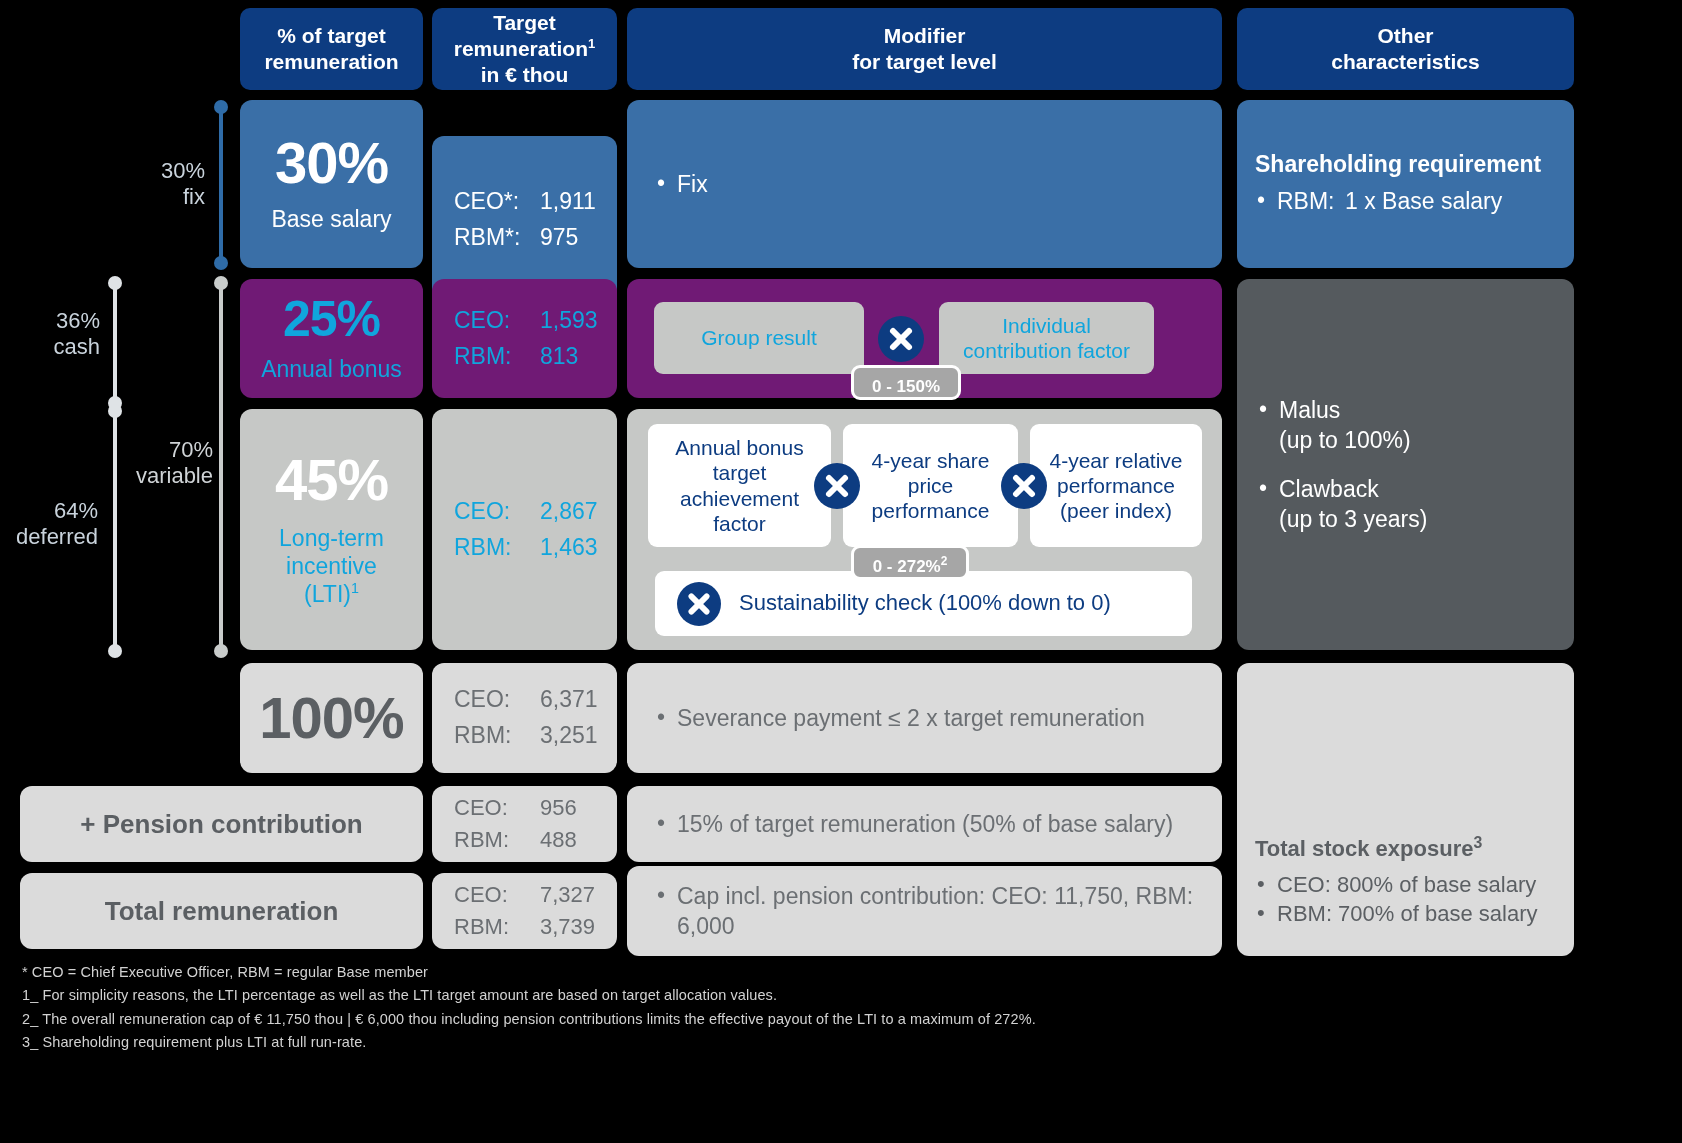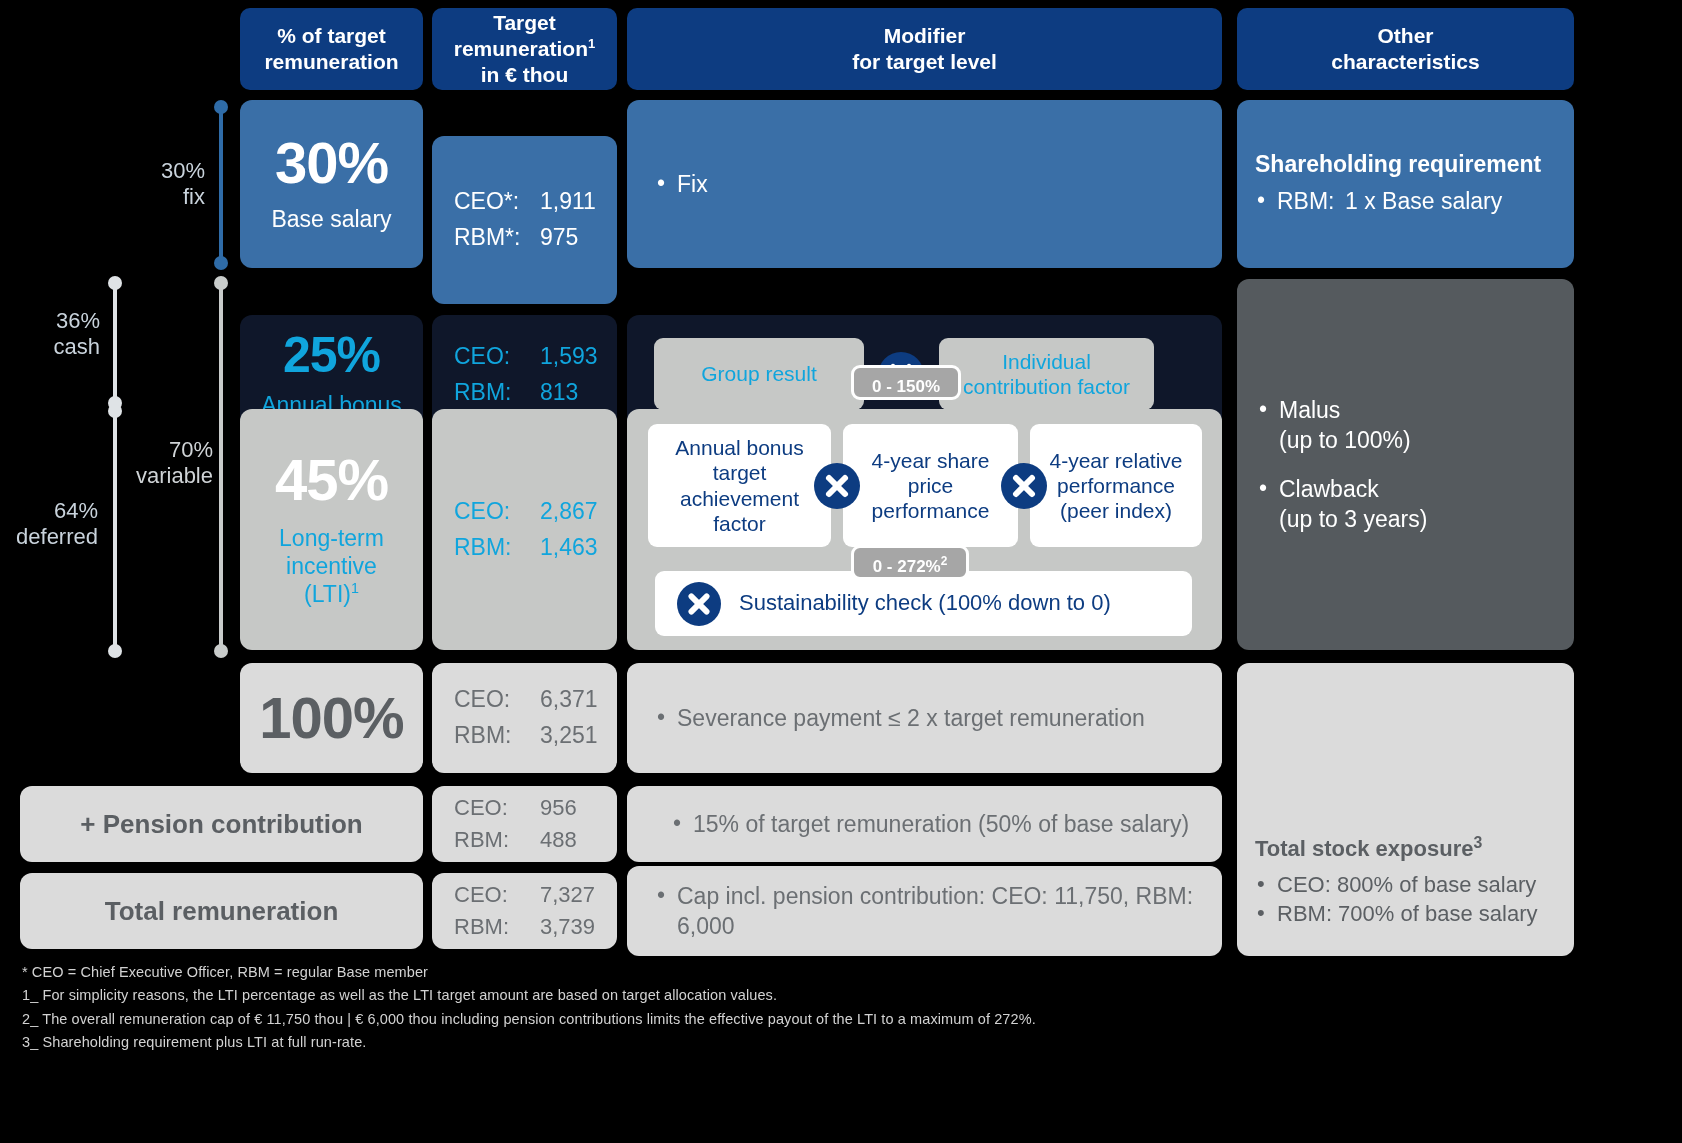--- a/index.html
+++ b/index.html
@@ -32,21 +32,21 @@
     padding: 6px 10px;
   }
   .hdr sup { font-size: 0.62em; vertical-align: super; }
 
   
   .card {
     position: absolute;
     border-radius: 12px;
   }
   .c-blue   { background: #3a6fa7; }
-  .c-pale   { background: #0f172a; margin-top: 36px; }
+  .c-pale   { background: #701a75; }
   .c-grey   { background: #c6c8c6; }
   .c-lgrey  { background: #dbdbdb; }
   .c-dgrey  { background: #555a5e; }
   .c-white  { background: #ffffff; }
 
   .pctbig {
     font-weight: bold;
     font-size: 58px;
     line-height: 1;
     letter-spacing: -1px;
@@ -408,21 +408,21 @@
         <span>956</span>
       </div>
       <div class="r">
         <span class="k">RBM:</span>
         <span>488</span>
       </div>
     </div>
   </div>
 
   <div class="card c-lgrey" style="left:627px; top:786px; width:595px; height:76px; display:flex; align-items:center;">
-    <ul class="bul bigtxt" style="padding-left:44px;">
+    <ul class="bul bigtxt" style="padding-left:28px;">
       <li>15% of target remuneration (50% of base salary)</li>
     </ul>
   </div>
 
   <div class="card c-lgrey cellcenter" style="left:20px; top:873px; width:403px; height:76px;">
     <div class="boldgrey">Total remuneration</div>
   </div>
 
   <div class="card c-lgrey" style="left:432px; top:873px; width:185px; height:76px;">
     <div class="vals v-dgrey" style="padding-left:22px; font-size:22px; line-height:1.45;">

